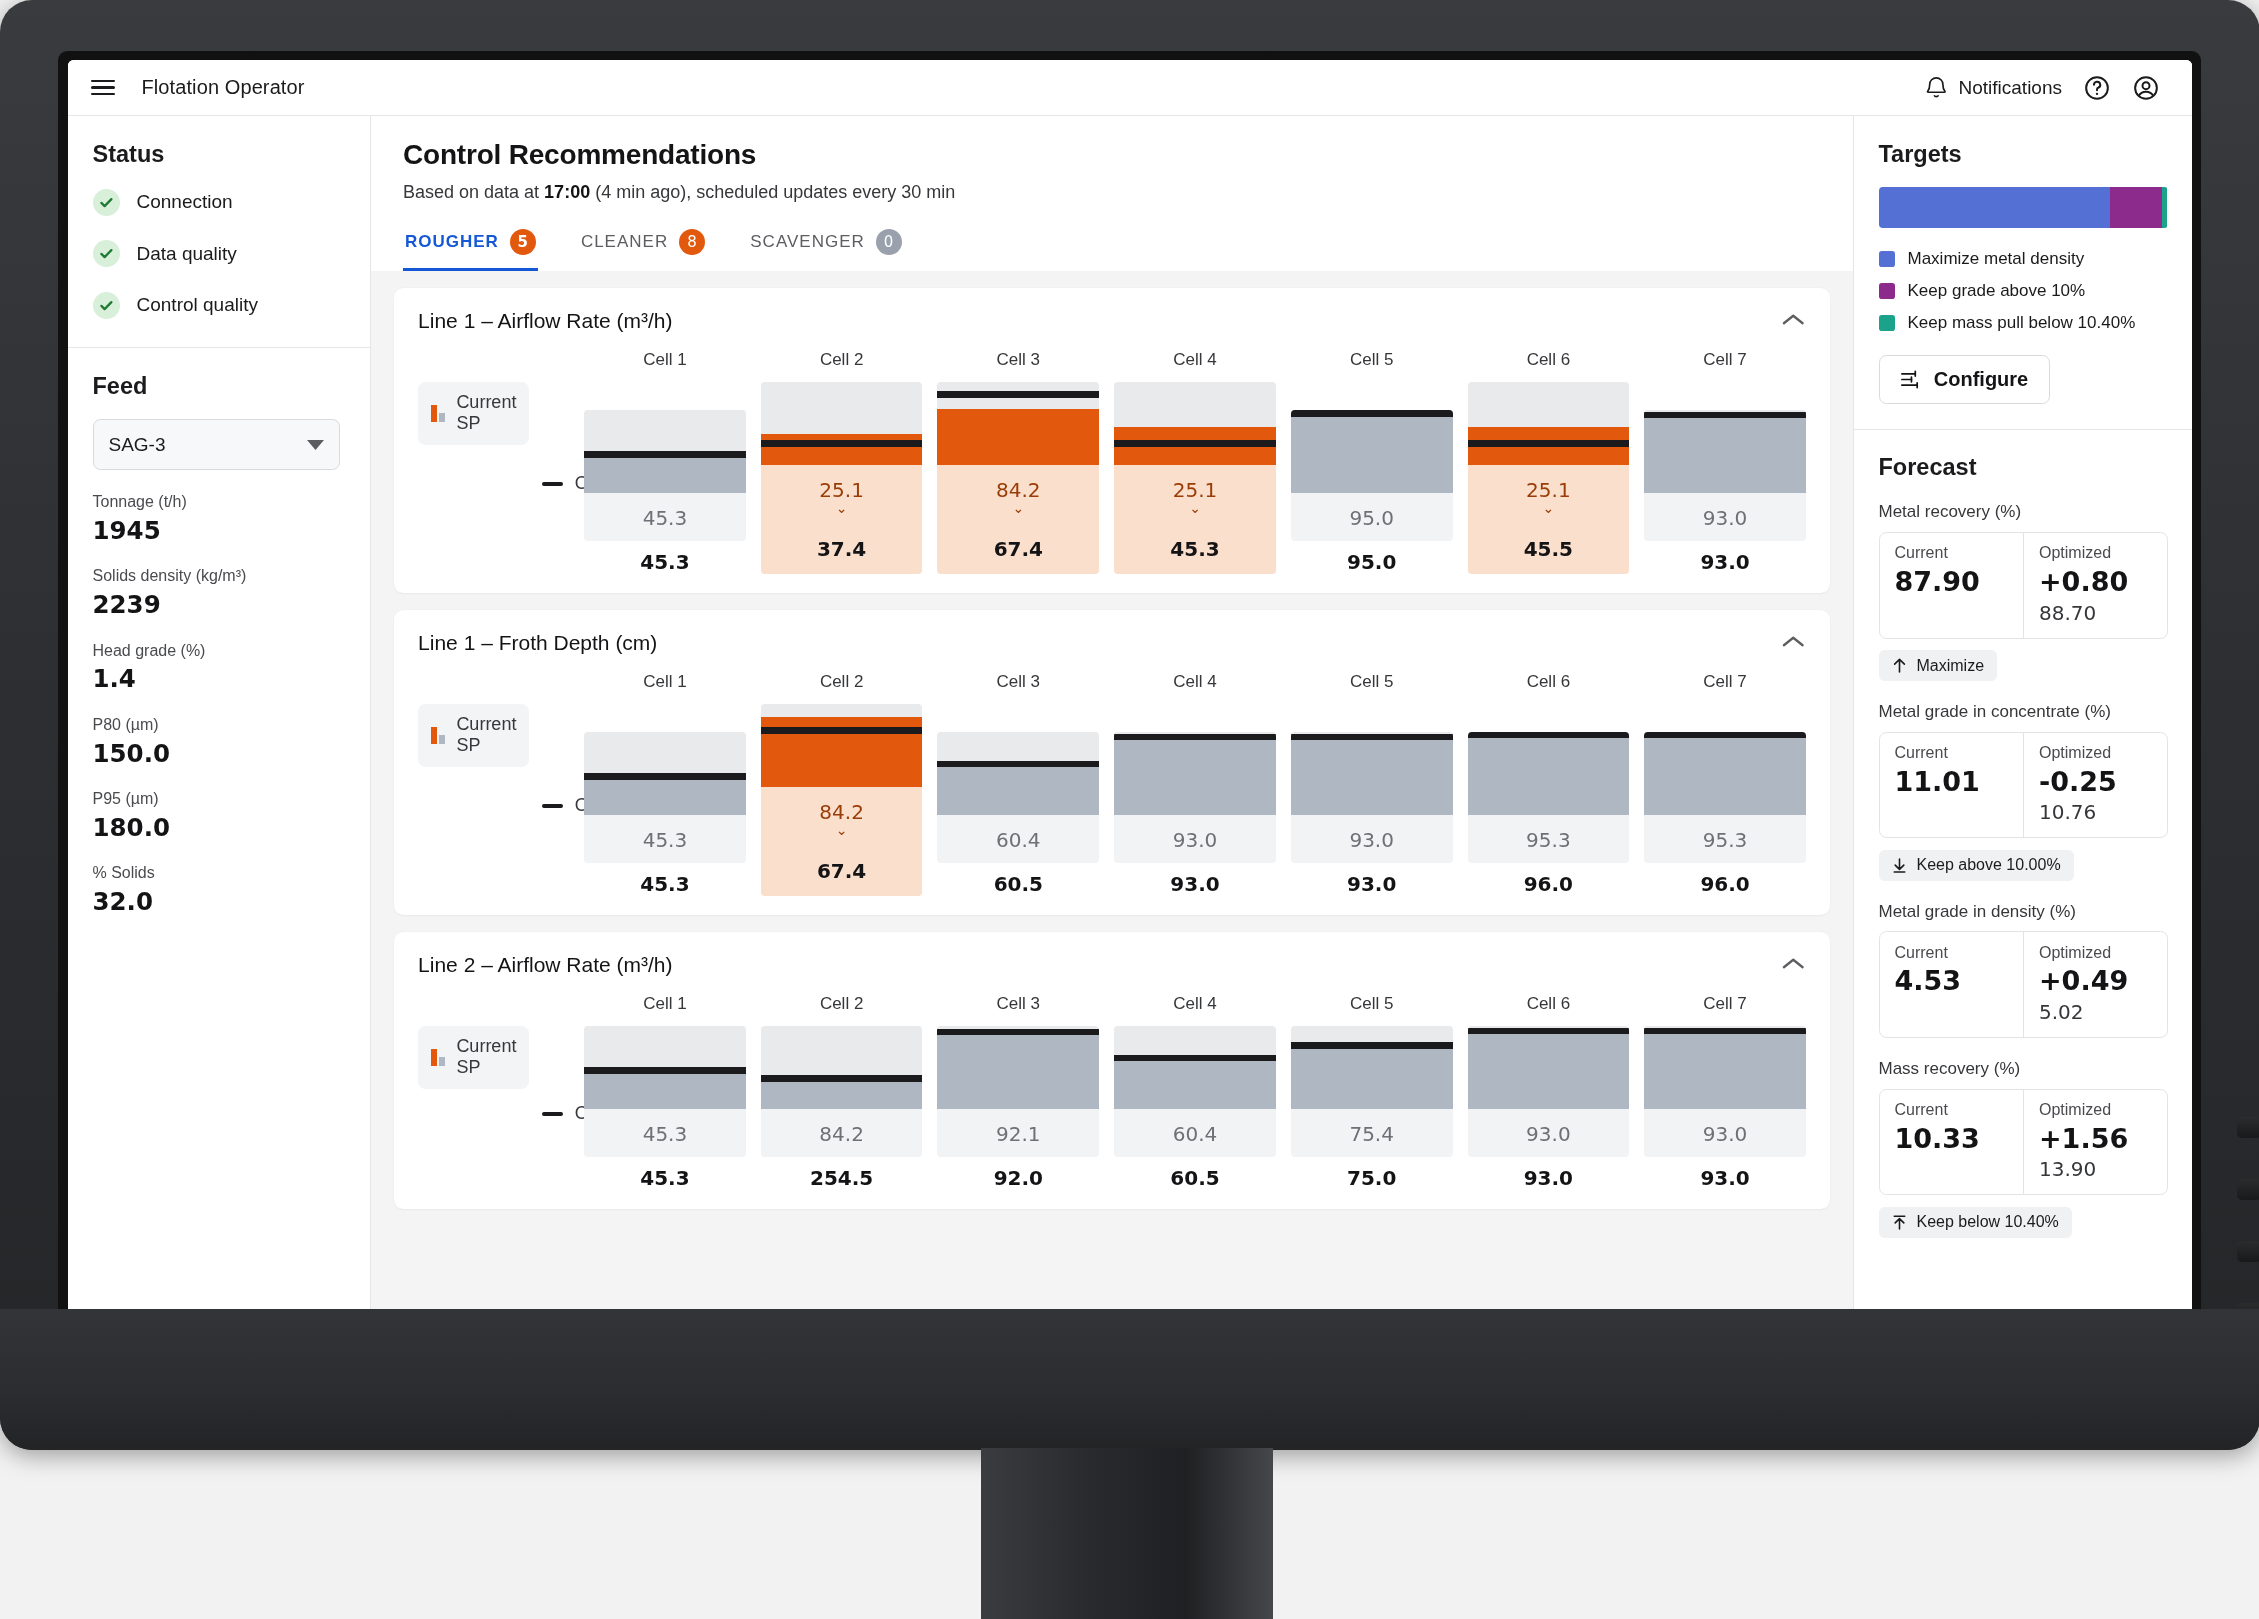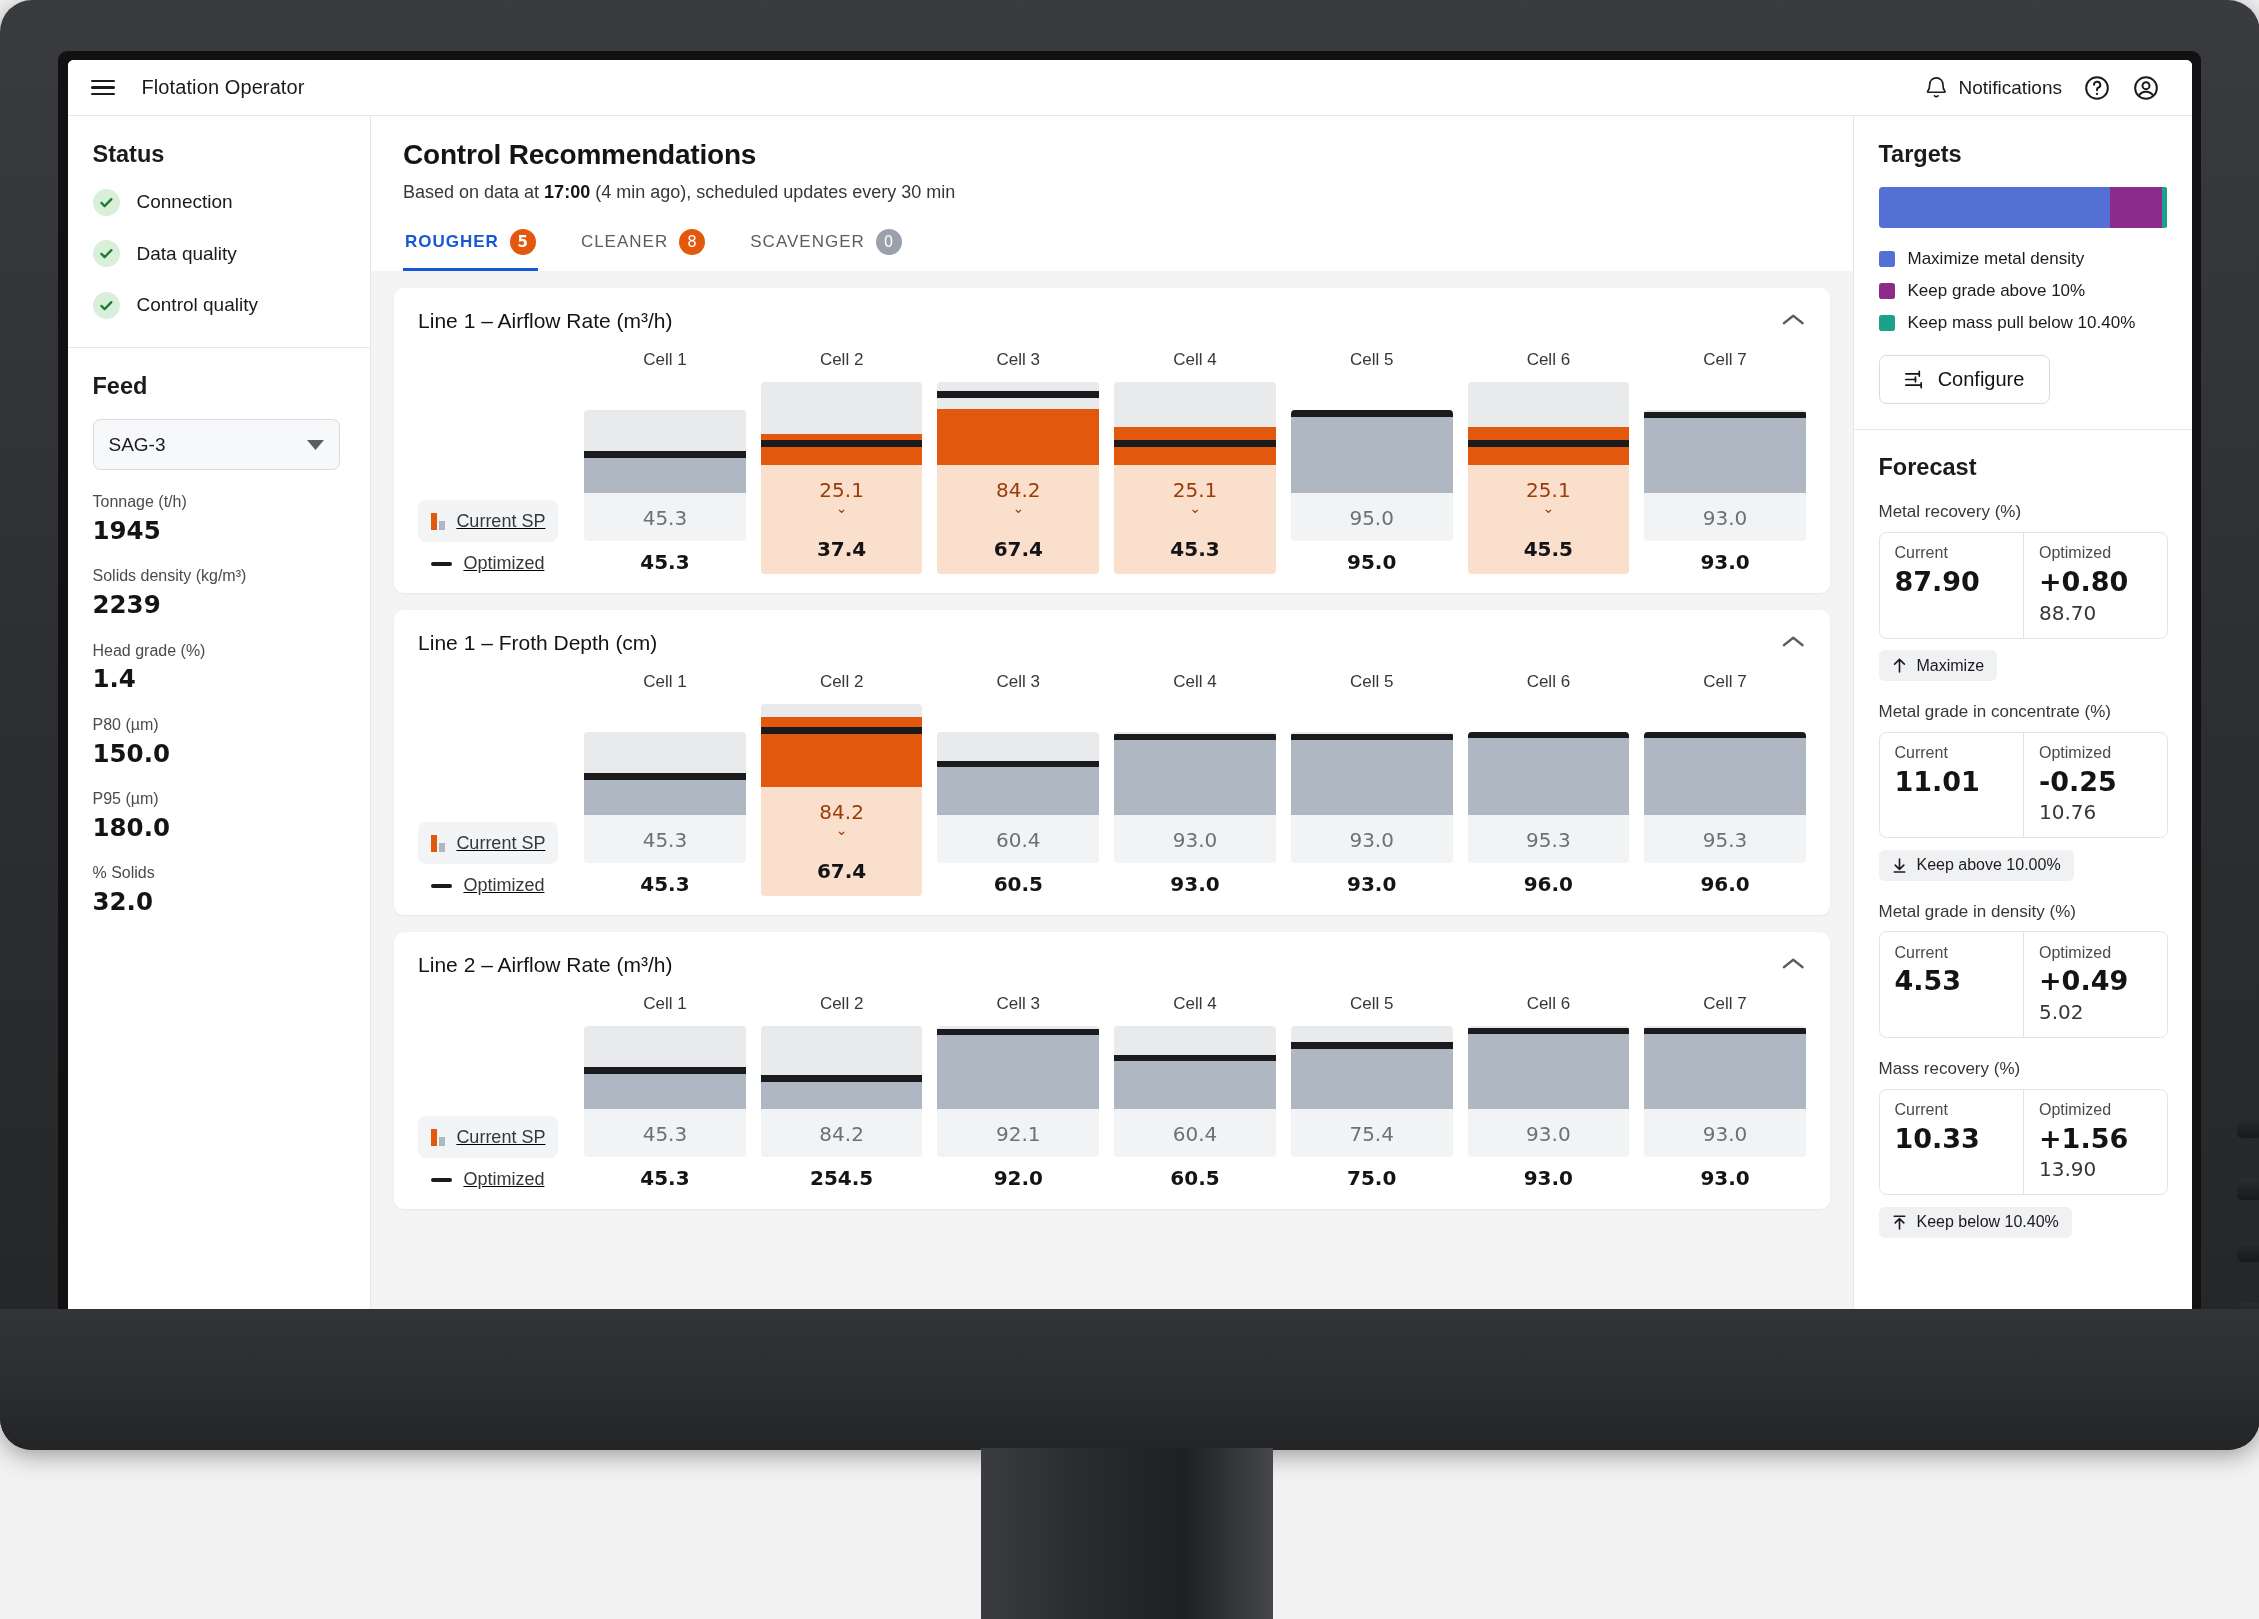--- a/index.html
+++ b/index.html
@@ -116,39 +116,39 @@
   .bar .sp{ position:absolute; left:0; right:0; height:6.6px; background:#1b1b1d; }
   .valbox{ padding:13px 0 11.3px 0; text-align:center; background:#f2f3f5;
     border-radius:0 0 3.8px 3.8px; }
   .valbox.hl{ background:#fbdfcd; border-radius:0; }
   .cur{ font-size:20px; color:#6e7075; font-family:"DejaVu Sans", sans-serif; }
   .cur.hl{ color:#9a3c06; }
   .arrowdown{ height:15px; line-height:13px; font-size:14px; color:#9a3c06; }
   .optrow{ text-align:center; font-size:20px; font-weight:bold; color:#141416;
     padding-top:9.4px; font-family:"DejaVu Sans", sans-serif; }
   .optrow.hl{ background:#fbdfcd; padding-bottom:13px; border-radius:0 0 3.8px 3.8px; }
-  .legend-cell{ display:flex; flex-direction:column; justify-content:flex-end; height:100%;text-decoration:underline; }
+  .legend-cell{ display:flex; flex-direction:row; justify-content:space-between; height:100%; }
   .lg{ display:flex; align-items:center; gap:11.3px; font-size:18px; color:#36373a; }
   .lg.sp-lg{ background:#f3f4f6; border-radius:7.5px; padding:10.4px 13px; align-self:flex-start; }
   .lg.opt-lg{ padding:11.3px 13px 0 13px; }
   .lg-ico-bars{ display:flex; align-items:flex-end; gap:2.8px; height:17px; }
   .lg-ico-bars i{ display:block; width:5.6px; background:#e2590d; height:17px; }
   .lg-ico-bars i.g{ background:#aeb7c2; height:8.5px; }
   .lg-ico-line{ width:21px; height:3.8px; background:#1b1b1d; border-radius:1.9px; }
 
   
   #right{ width:339px; flex:0 0 339px; background:#fff; border-left:0.9px solid #e6e6e8;
     padding:24.5px 24.5px 0 24.5px; overflow:hidden; }
   #tgt-bar{ display:flex; height:41px; border-radius:3.8px; overflow:hidden; margin-top:19px; }
   #tgt-legend{ margin-top:21px; display:flex; flex-direction:column; gap:12.2px; }
   .tl{ display:flex; align-items:center; gap:13px; font-size:17px; color:#1b1b1d; }
   .sw{ width:16px; height:16px; border-radius:2.8px; flex:0 0 16px; }
   #configure{ margin-top:22.6px; height:49px; width:171px; border:0.9px solid #d9dadd;
     border-radius:7.5px; display:flex; align-items:center; justify-content:center; gap:13px;
-    font-size:20px; font-weight:normal; color:#141416; cursor:pointer; background:#fff; }
+    font-size:20px; font-weight:bold; color:#141416; cursor:pointer; background:#fff; }
   #right-div{ height:0.9px; background:#e6e6e8; margin:24.5px -24.5px 0 -24.5px; }
   #fc-title{ margin-top:24.5px; }
   .fc-block{ margin-top:21px; }
   .fc-label{ font-size:17px; color:#36373a; }
   .fc-box{ margin-top:9.4px; display:flex; border:0.9px solid #e2e3e6; border-radius:7.5px; }
   .fc-half{ flex:1 1 50%; padding:11.3px 0 13px 15px; }
   .fc-half + .fc-half{ border-left:0.9px solid #e2e3e6; }
   .fc-sub{ font-size:16px; color:#4a4b4f; }
   .fc-big{ font-size:27px; font-weight:bold; color:#141416; margin-top:3.8px;
     font-family:"DejaVu Sans", sans-serif; }

